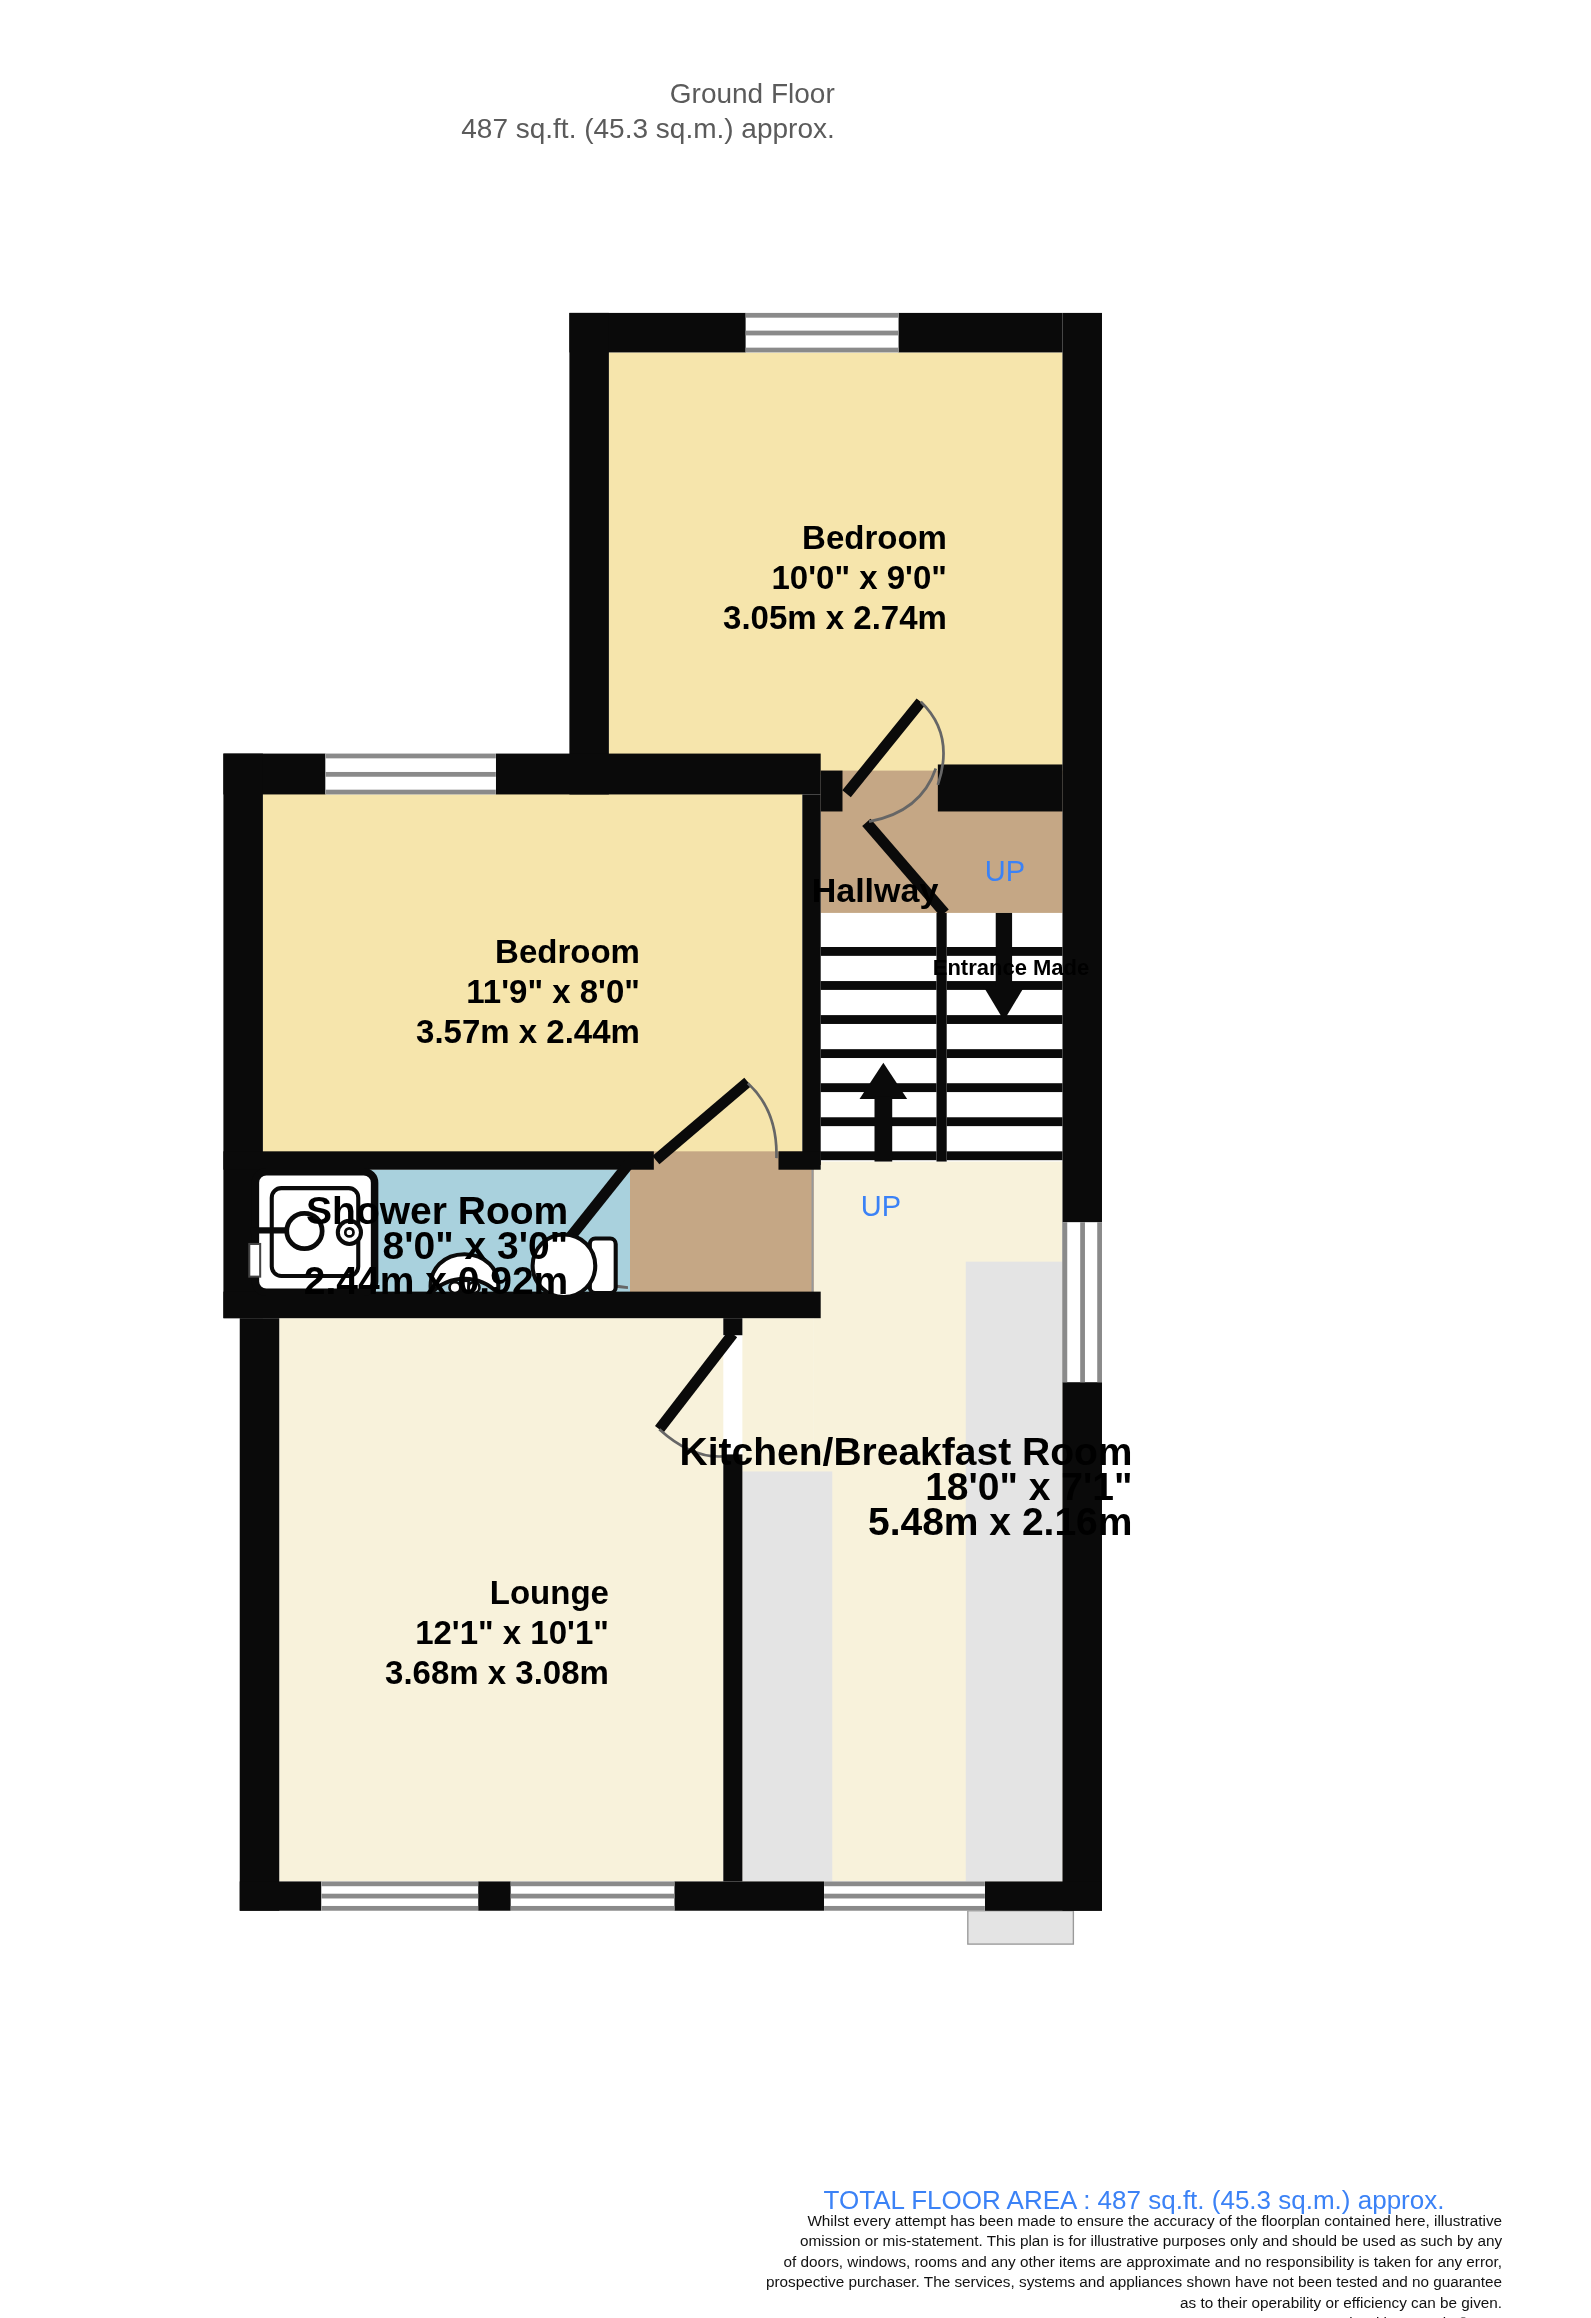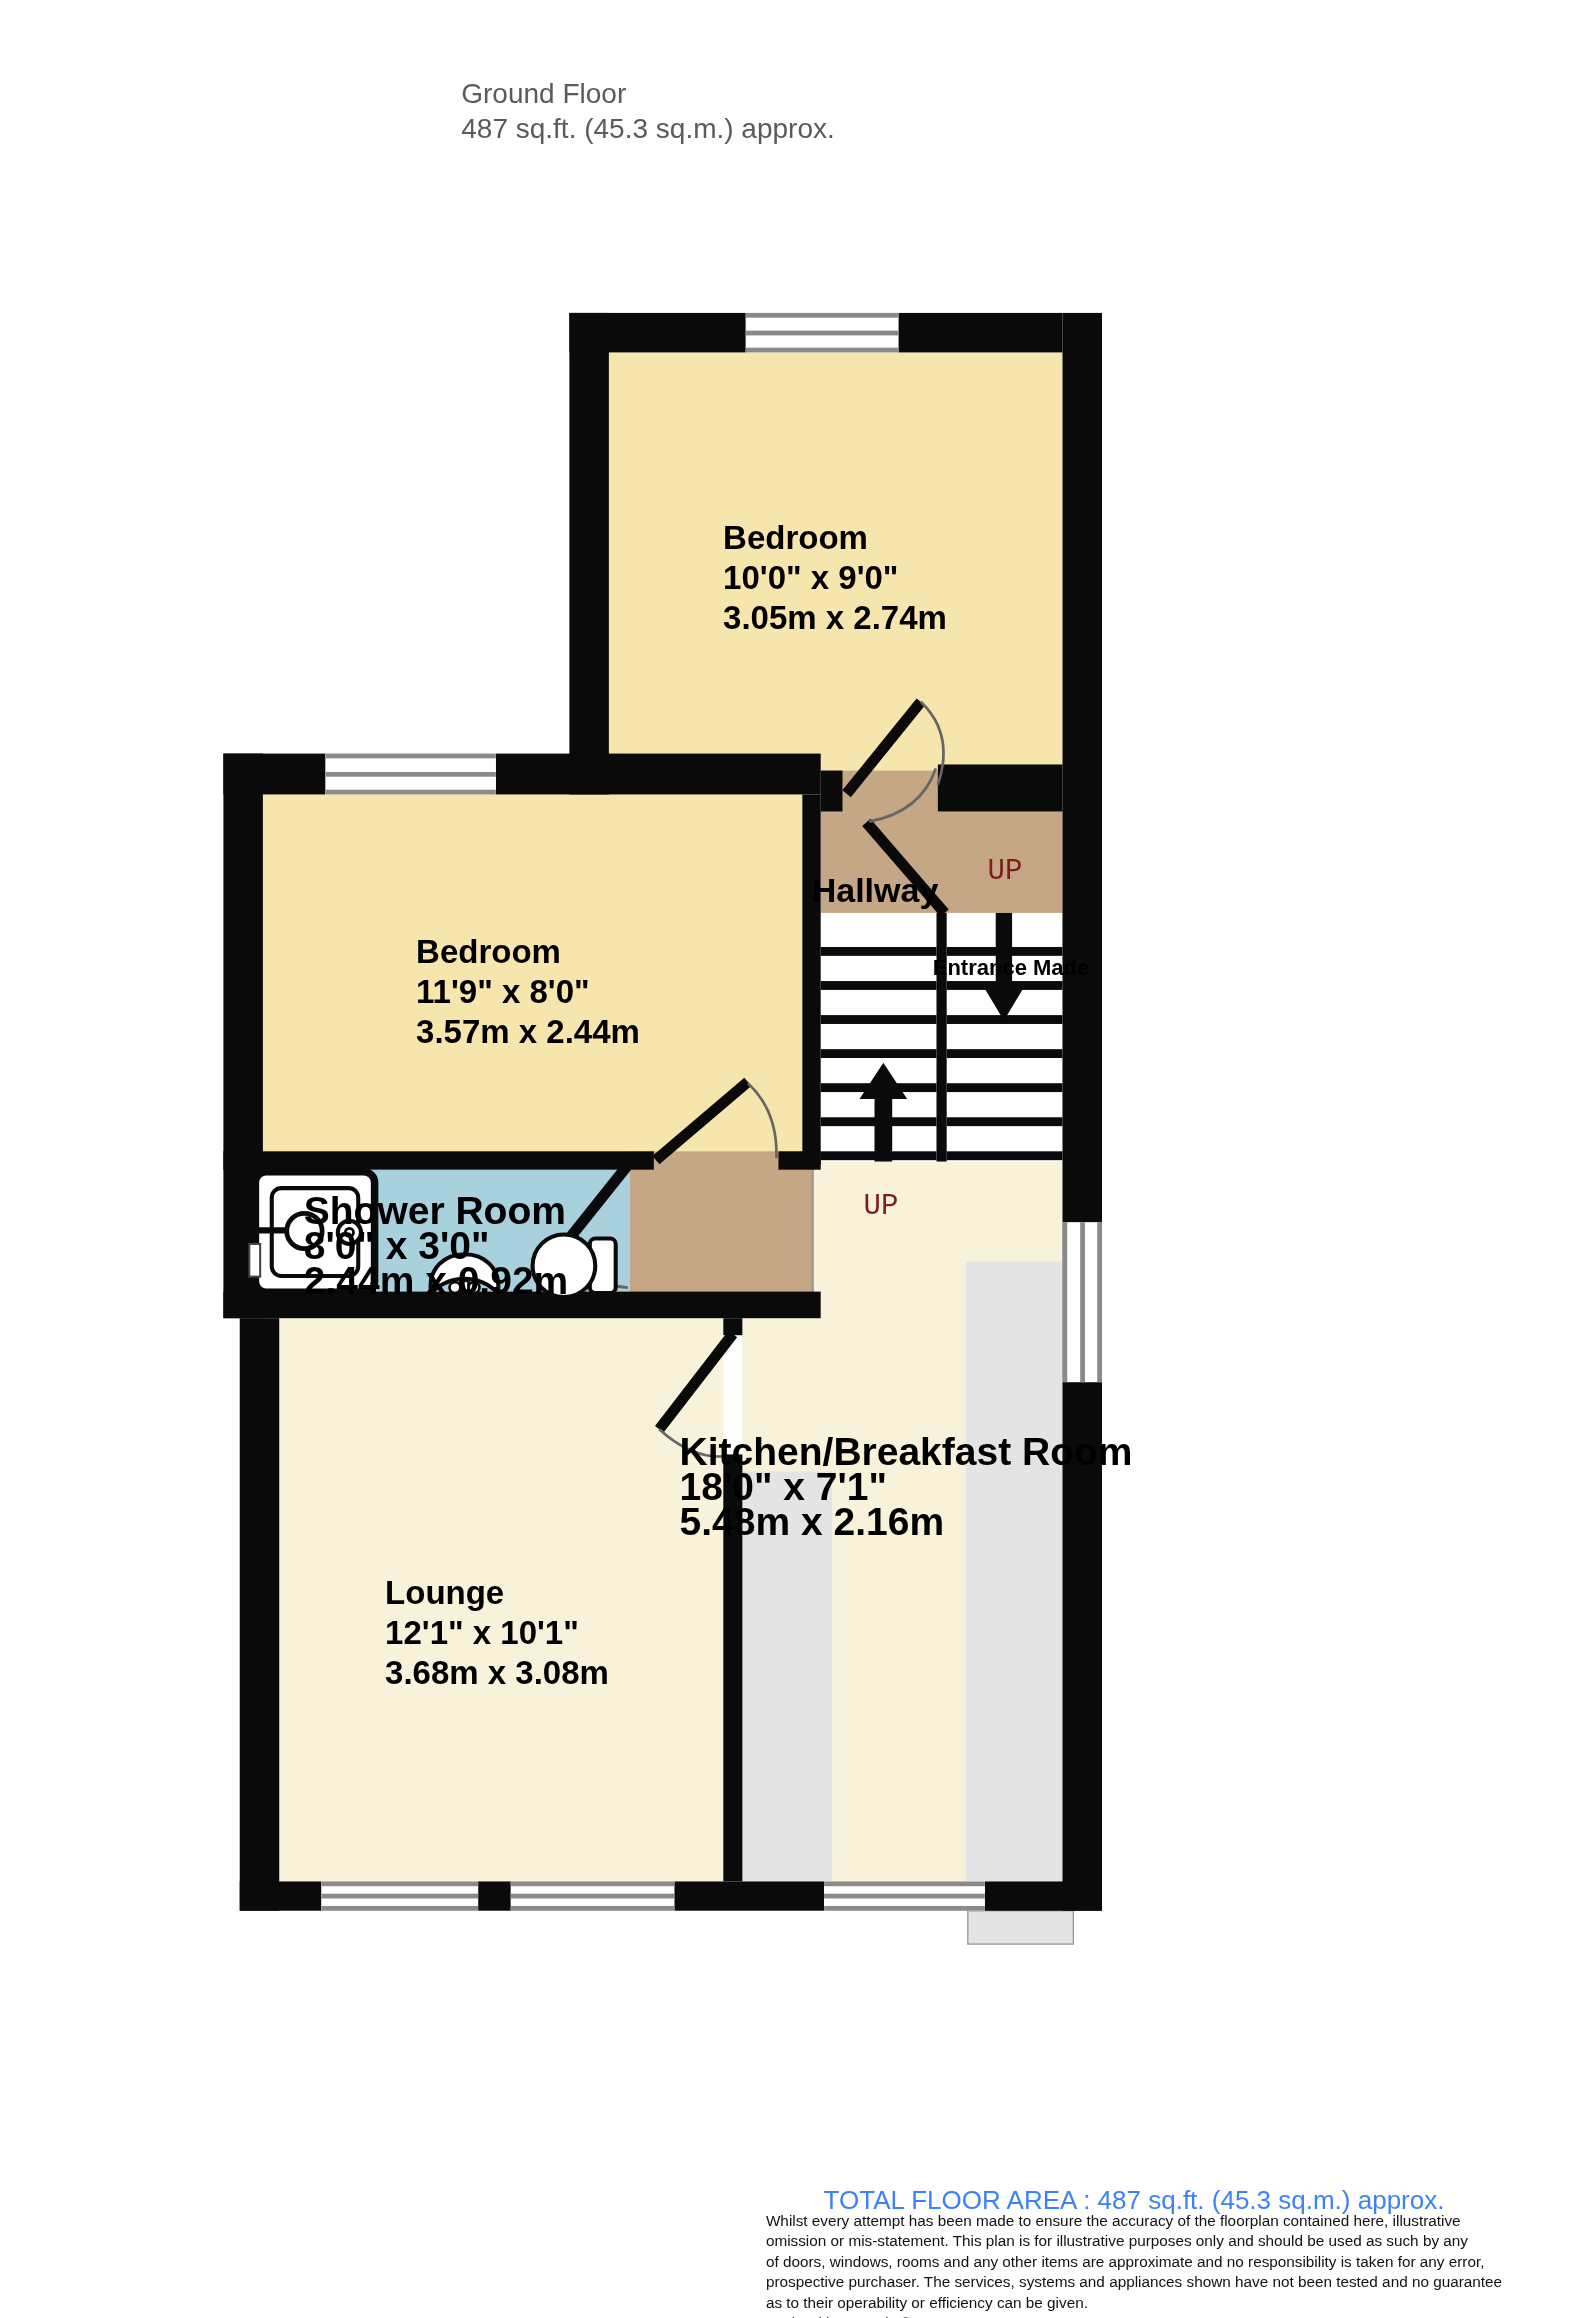--- a/index.html
+++ b/index.html
@@ -1,24 +1,24 @@
 <!DOCTYPE html>
 <html style="font-size:11px"><head>
 <meta charset="utf-8">
 <style>
   html,body{margin:0;padding:0;background:#ffffff;}
   #plan{position:relative;width:1591px;height:2319px;background:#ffffff;
         font-family:"Liberation Sans", sans-serif;overflow:hidden;}
   #plan svg{position:absolute;left:0;top:0;}
-  .lbl{position:absolute;transform:translate(-50%,0);text-align:left;white-space:nowrap;color:#000;}
+  .lbl{position:absolute;transform:translate(-50%,0);text-align:right;white-space:nowrap;color:#000;}
   .room-lbl{font-weight:bold;font-size:33px;line-height:40px;}
   .room-lbl.sm{font-size:39px;line-height:35px;}
   .single{transform:translate(-50%,-50%);}
   .hall-lbl{font-weight:bold;font-size:34px;}
-  .up-lbl{font-size:29px;font-weight:400;color:#7f1d1d;font-family:Liberation Mono, monospace;}
+  .up-lbl{font-size:29px;font-weight:400;color:#3b82f6;}
   .eh-lbl{font-weight:bold;font-size:22px;}
   .title-lbl{color:#5b5b5b;font-size:28px;line-height:35px;}
   .footer-title{color:#3b82f6;font-size:26px;}
   .disc{font-size:15.3px;line-height:20.4px;color:#111;}
   .credit{font-size:15px;color:#111;}
 </style>
 </head>
 <body>
 
 <div id="plan">

